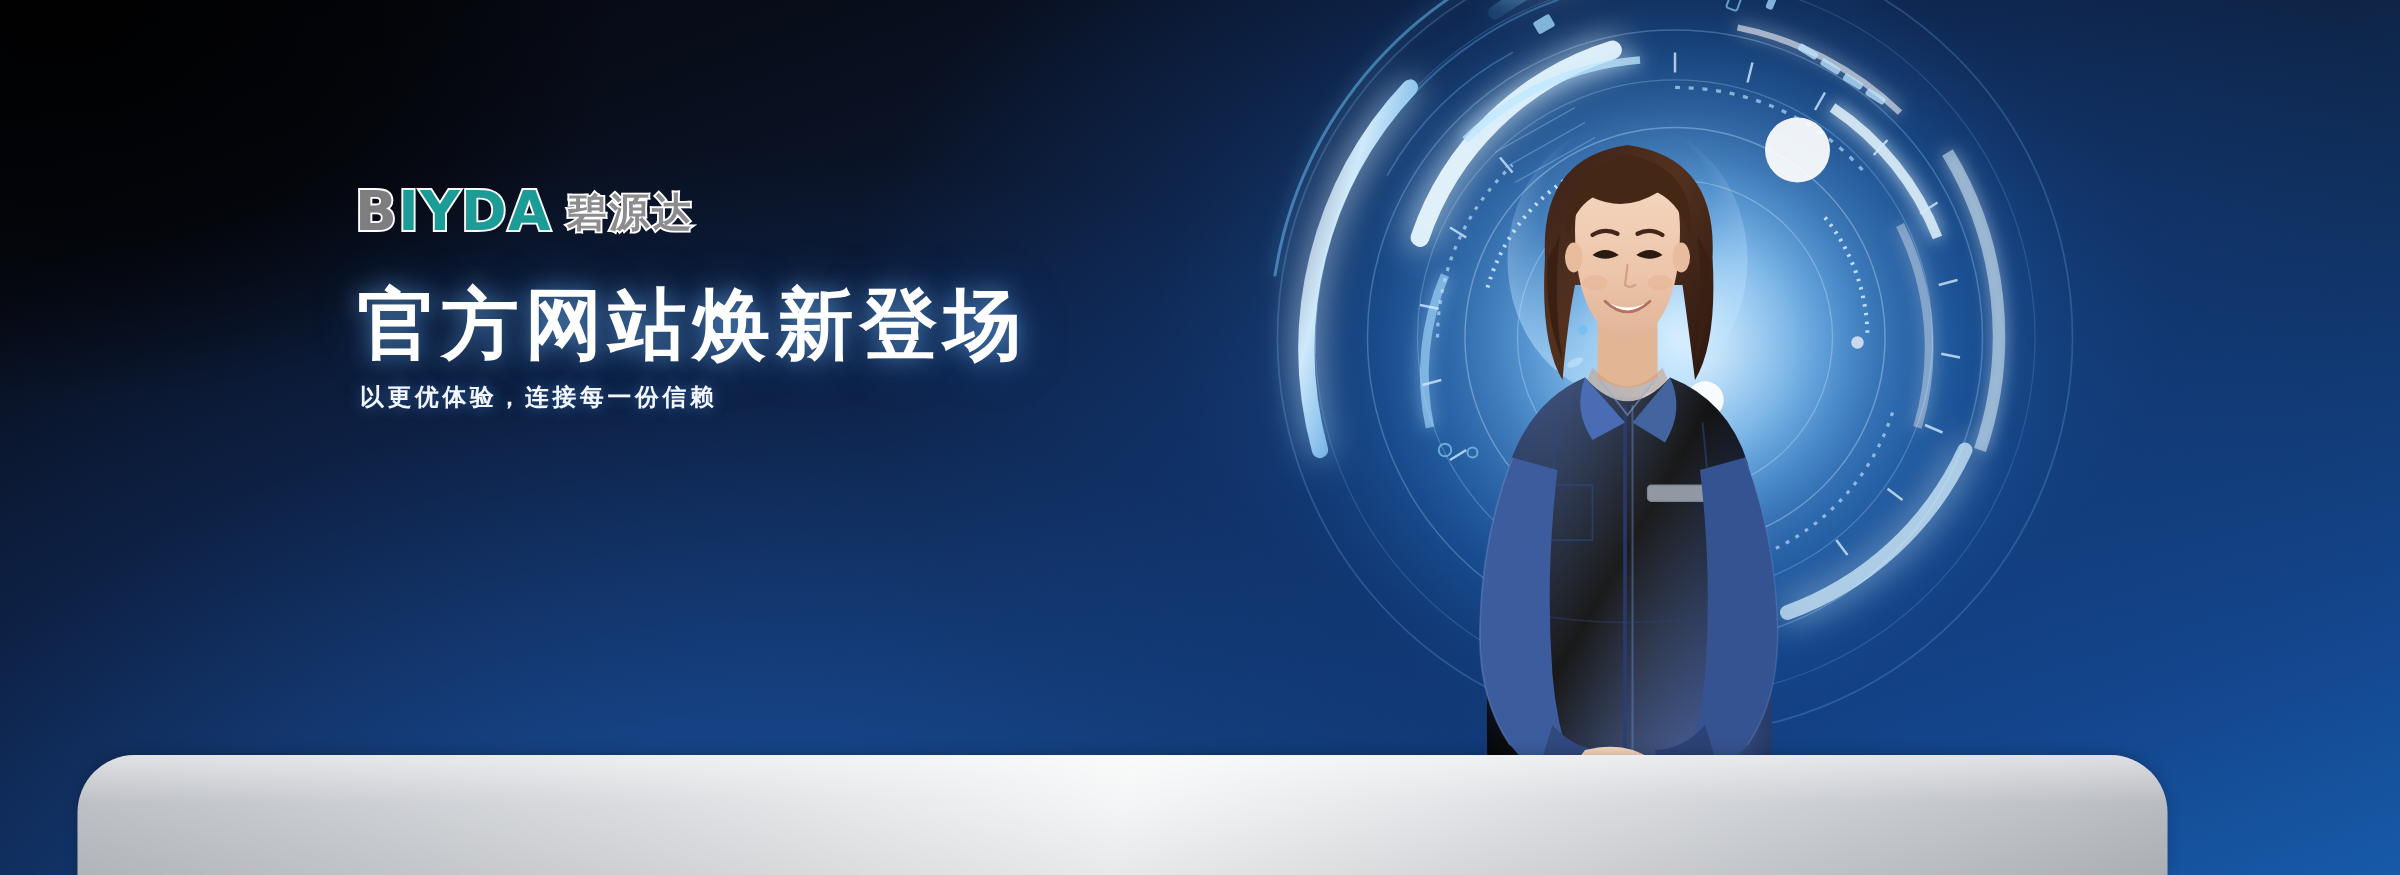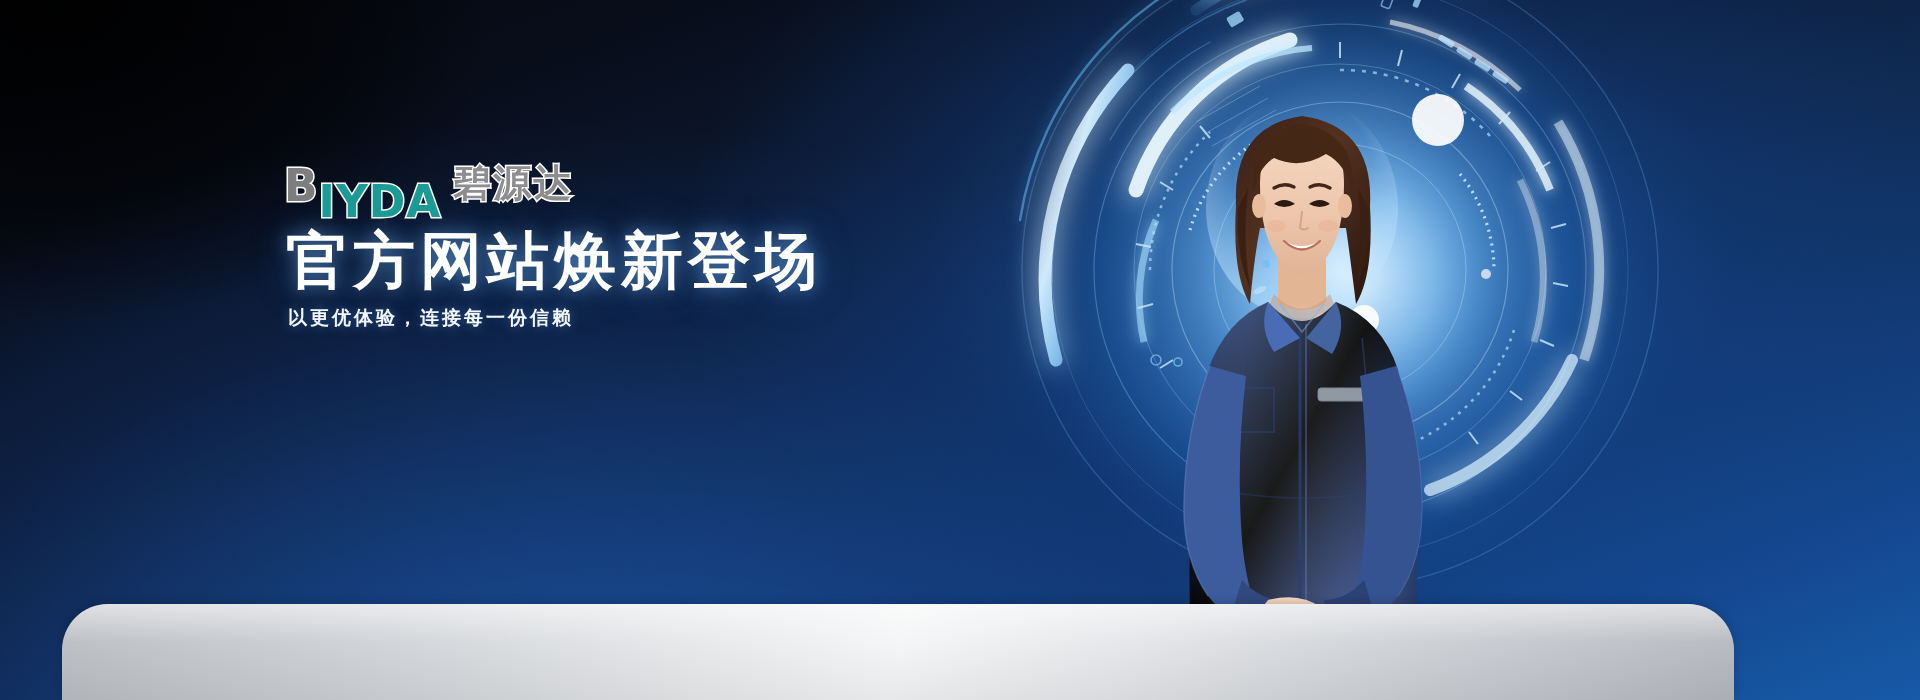--- a/index.html
+++ b/index.html
@@ -15,23 +15,23 @@
   
   .vignette-tl{position:absolute;left:0;top:0;width:820px;height:460px;
     background:radial-gradient(560px 400px at 60px 10px, rgba(0,0,0,0.92) 0%, rgba(0,0,0,0.55) 45%, rgba(0,0,0,0) 78%);
     pointer-events:none;}
 
   
   #logo{position:absolute;left:284px;top:148px;display:flex;align-items:center;gap:12px;white-space:nowrap;}
   .logo-latin{font-size:44px;font-weight:700;letter-spacing:1px;font-family:"DejaVu Sans",sans-serif;
     line-height:1;display:flex;align-items:center;}
   .logo-b{color:#7e7e80;-webkit-text-stroke:3px #ffffff;paint-order:stroke fill;}
-  .logo-iyda{color:#1c9c96;-webkit-text-stroke:3px #ffffff;paint-order:stroke fill;margin-top:32px;}
-  .logo-cn{font-size:38px;font-weight:700;color:#8d8d90;-webkit-text-stroke:3px #ffffff;paint-order:stroke fill;
-    letter-spacing:2px;line-height:1;font-family:Liberation Mono, monospace;}
+  .logo-iyda{color:#1c9c96;-webkit-text-stroke:3px #ffffff;paint-order:stroke fill;}
+  .logo-cn{font-size:32px;font-weight:700;color:#8d8d90;-webkit-text-stroke:3px #ffffff;paint-order:stroke fill;
+    letter-spacing:2px;line-height:1;font-family:Liberation Sans, sans-serif;}
 
   
   #headline{position:absolute;left:286px;top:228px;font-size:62px;font-weight:700;color:#ffffff;
     letter-spacing:5px;line-height:1.08;white-space:nowrap;
     text-shadow:0 0 18px rgba(120,190,255,0.55),0 0 40px rgba(60,140,230,0.35);text-align:center;}
   #subtitle{position:absolute;left:288px;top:305px;font-size:19px;font-weight:700;color:#f2f6ff;
     letter-spacing:3px;white-space:nowrap;text-shadow:0 0 12px rgba(100,170,255,0.45);}
 
   
   #hud{position:absolute;left:960px;top:-110px;width:760px;height:760px;pointer-events:none;}

